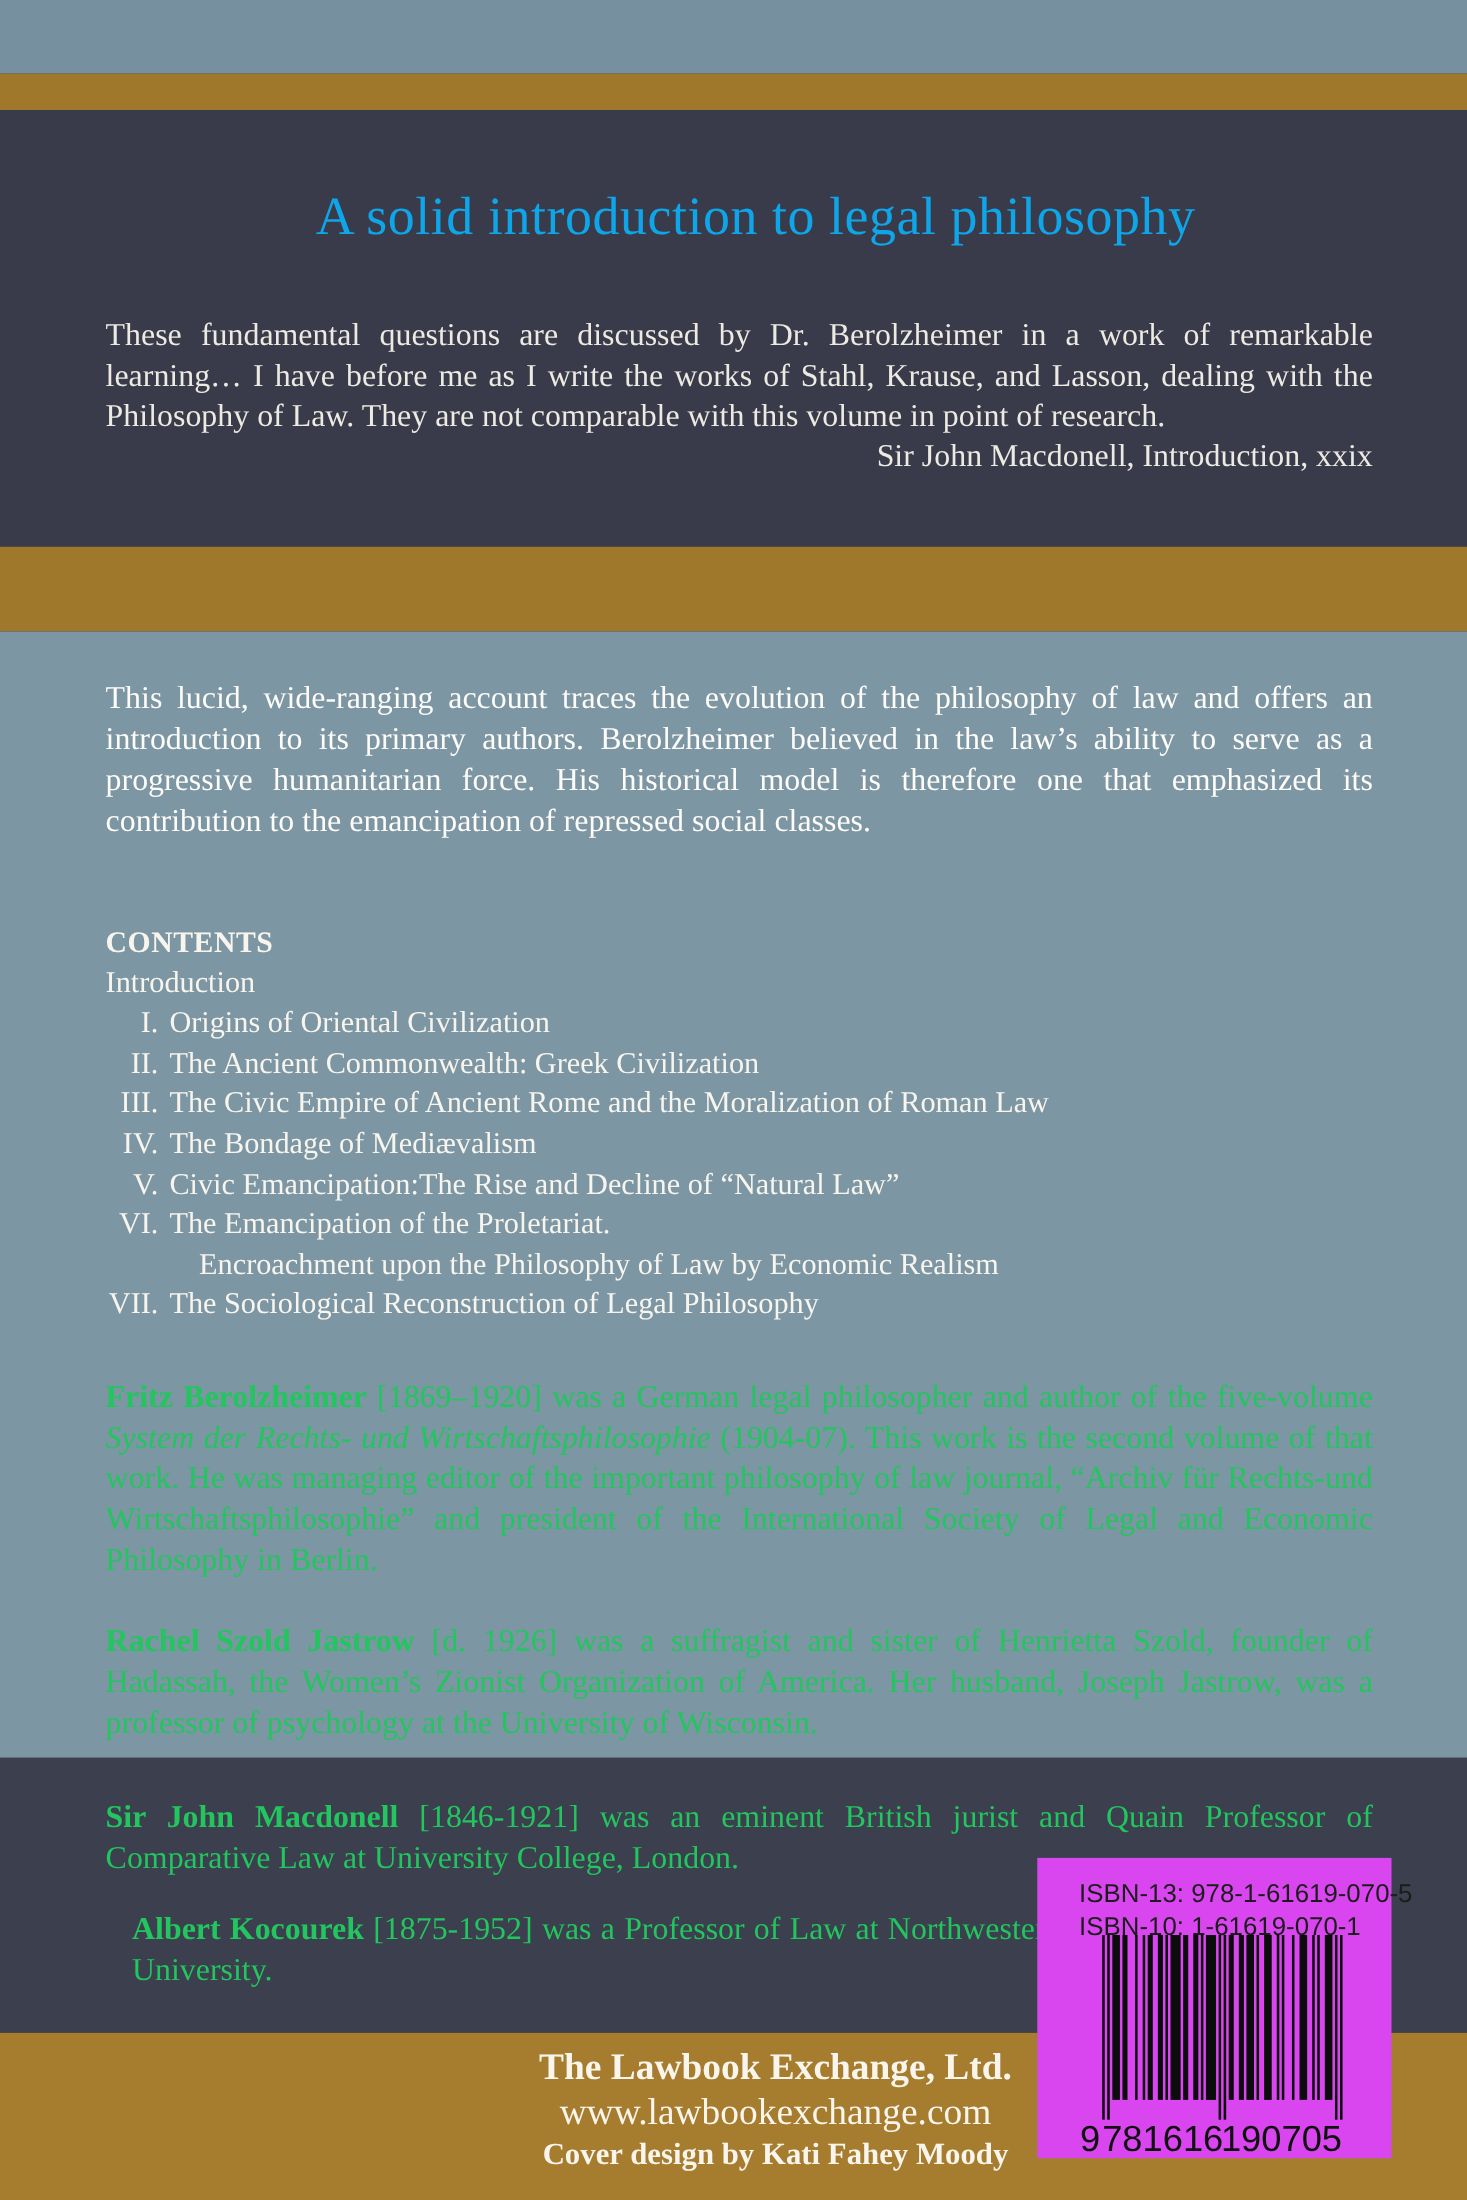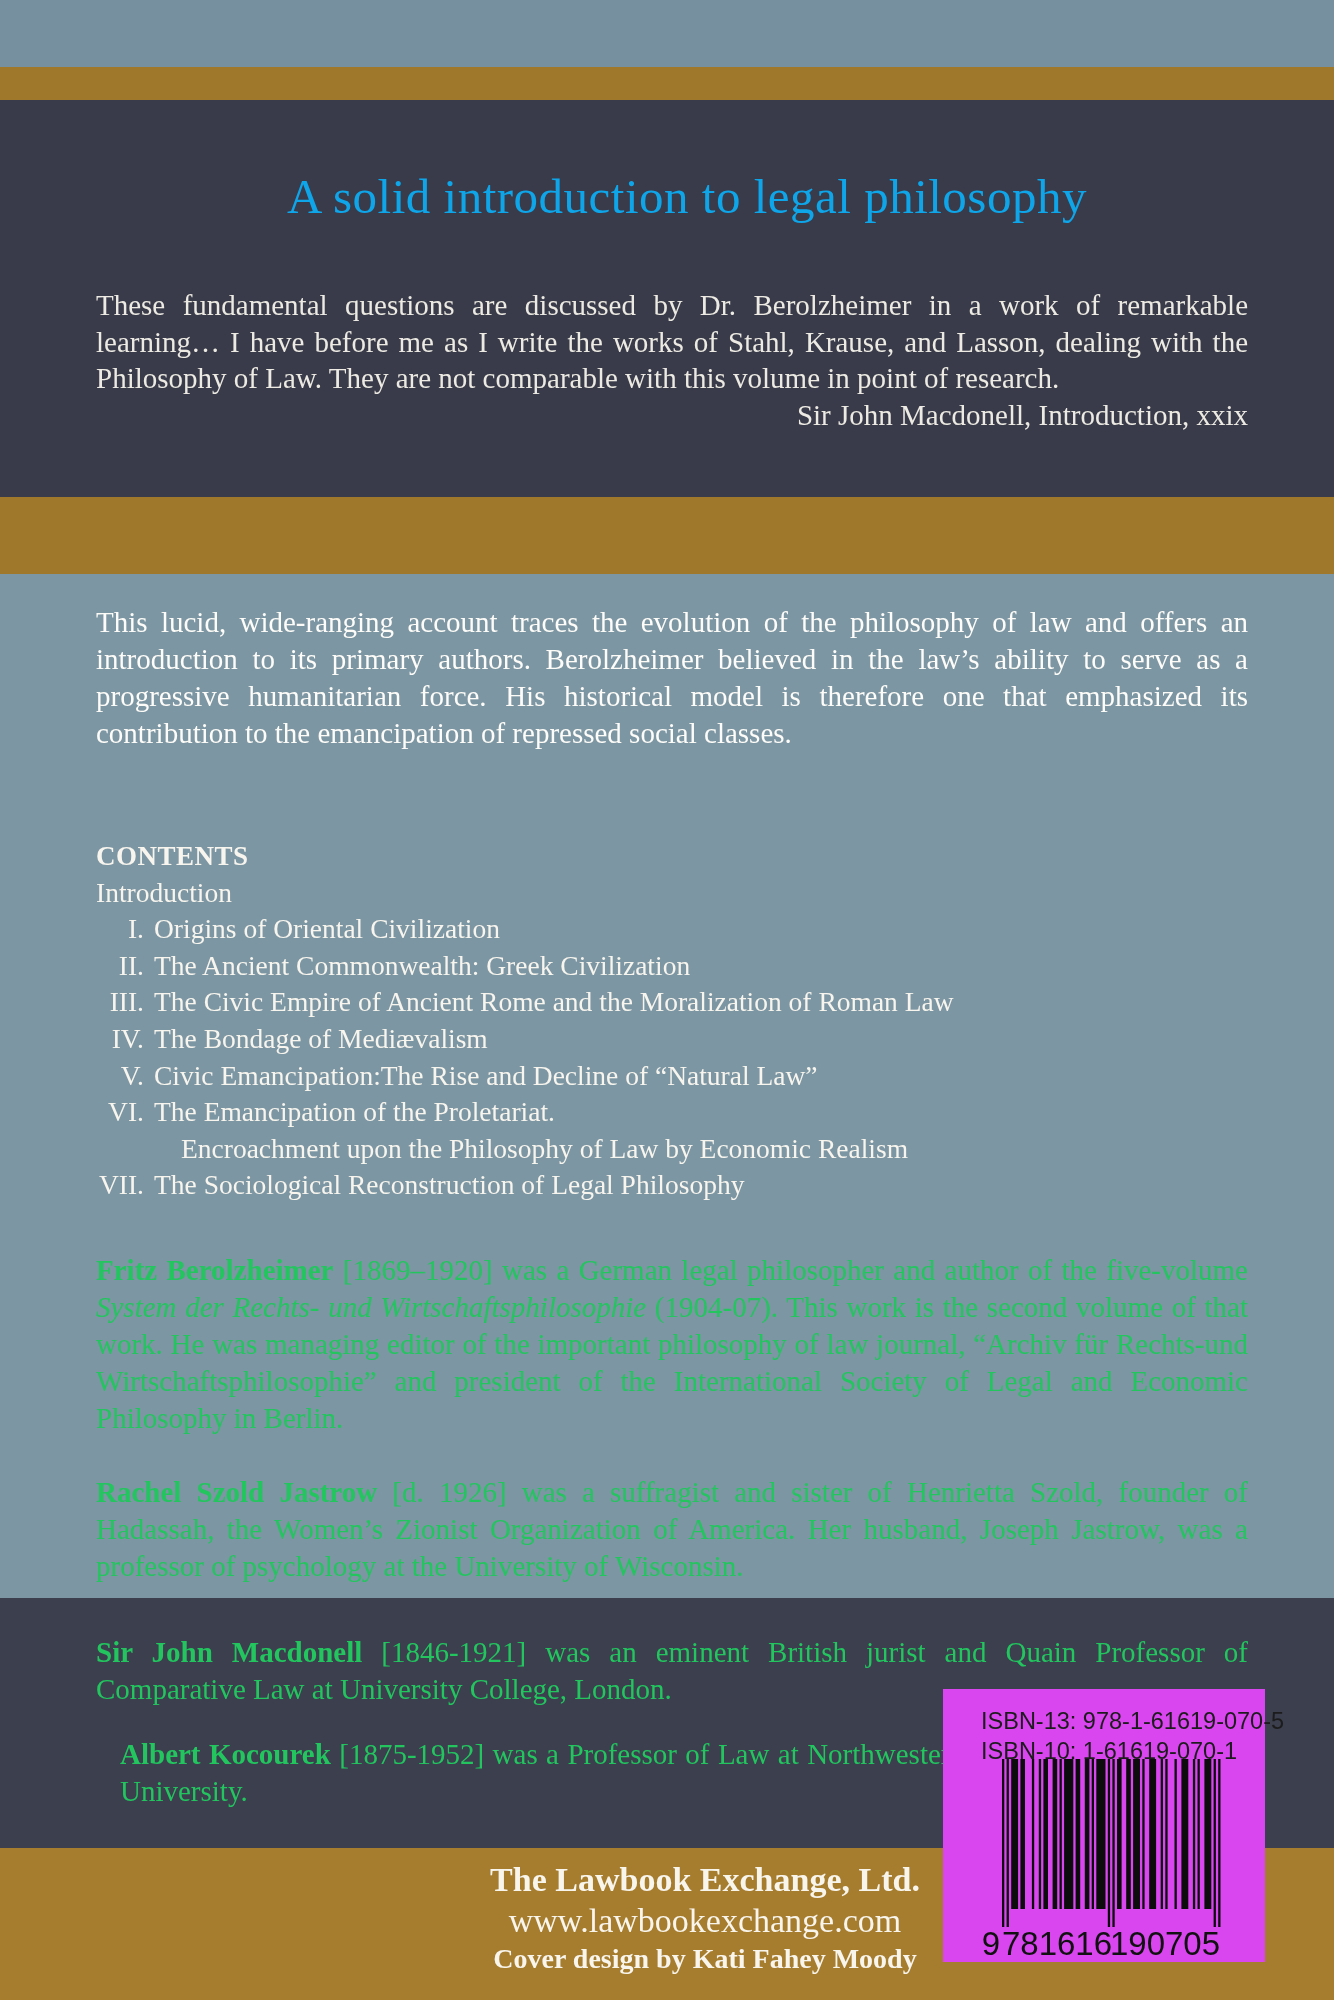--- a/index.html
+++ b/index.html
@@ -13,21 +13,21 @@
   .section-body{top:574px;height:1024px;background:#7d96a3;}
   .section-credits{top:1598px;height:250px;background:#3b3f4e;}
   .band-footer-gold{top:1848px;height:152px;background:#a67c2e;}
 
   .page-title{position:absolute;top:170px;left:0;width:1334px;text-align:center;
               font-size:49px;line-height:1.1;color:#0ea5e9;letter-spacing:.5px;padding-left:20px;}
   .quote-block{position:absolute;top:287px;left:96px;width:1152px;}
   .quote-text{margin:0;font-size:29px;line-height:36.7px;text-align:justify;color:#eceae2;}
   .quote-attr{margin:0;font-size:29px;line-height:36.7px;text-align:right;color:#eceae2;}
 
-  .summary{position:absolute;top:604px;left:96px;width:1152px;margin:0;
+  .summary{position:absolute;top:617px;left:96px;width:1152px;margin:0;
            font-size:29px;line-height:37px;text-align:justify;color:#fdfcf8;}
 
   .toc{position:absolute;top:838px;left:96px;width:1160px;font-size:27.5px;line-height:36.6px;}
   .toc-heading{font-weight:bold;letter-spacing:.5px;font-size:27px;}
   .toc-row{white-space:nowrap;}
   .toc-num{display:inline-block;width:48px;text-align:right;margin-right:10px;}
   .toc-cont{margin-left:85px;}
 
   .bio{position:absolute;left:96px;width:1152px;margin:0;
        font-size:29px;line-height:37px;text-align:justify;color:#22c55e;}

